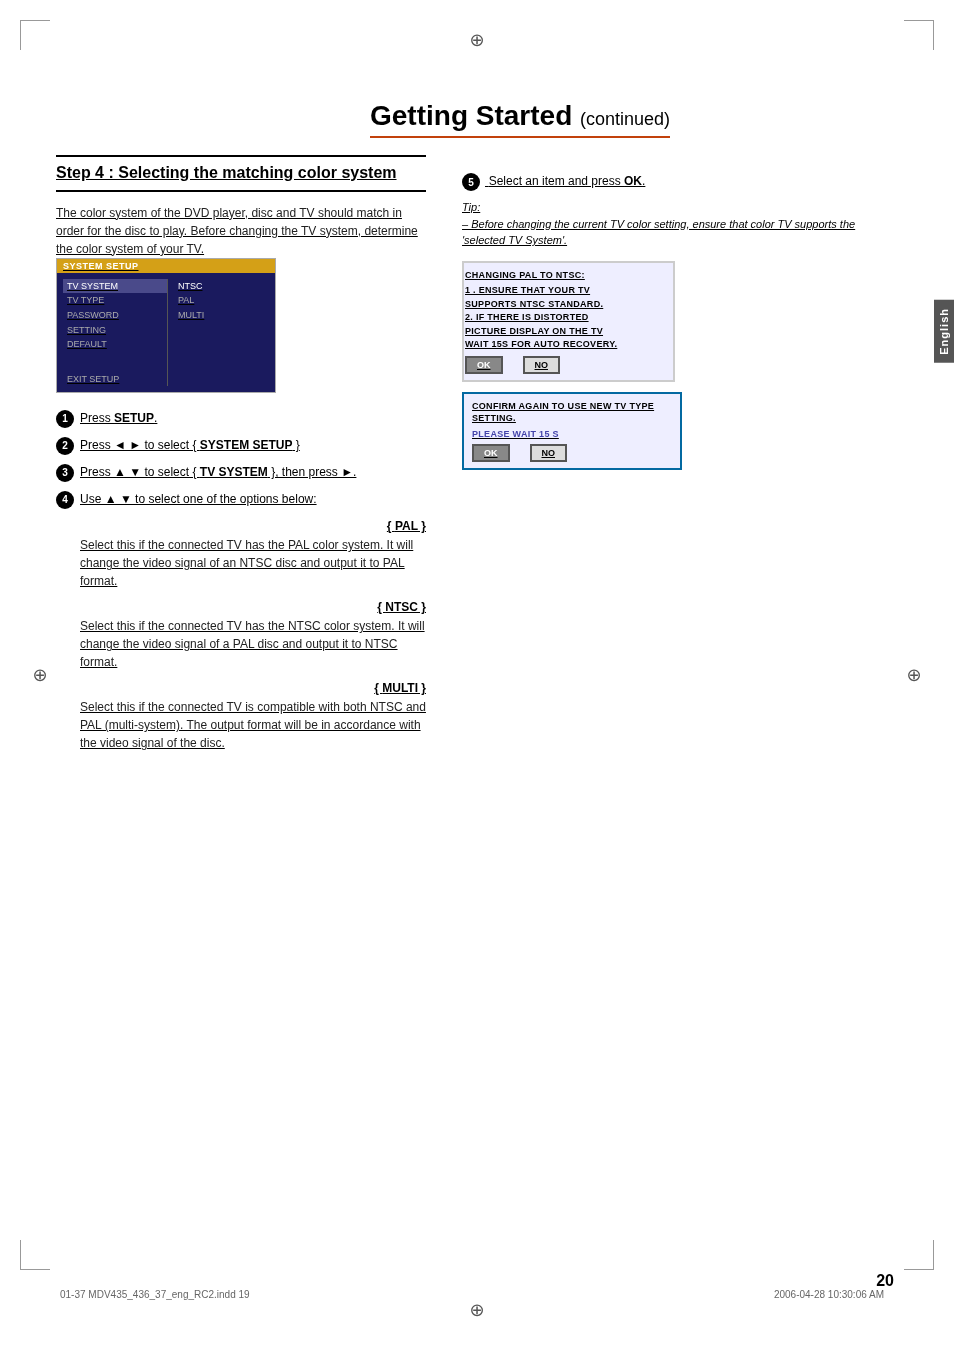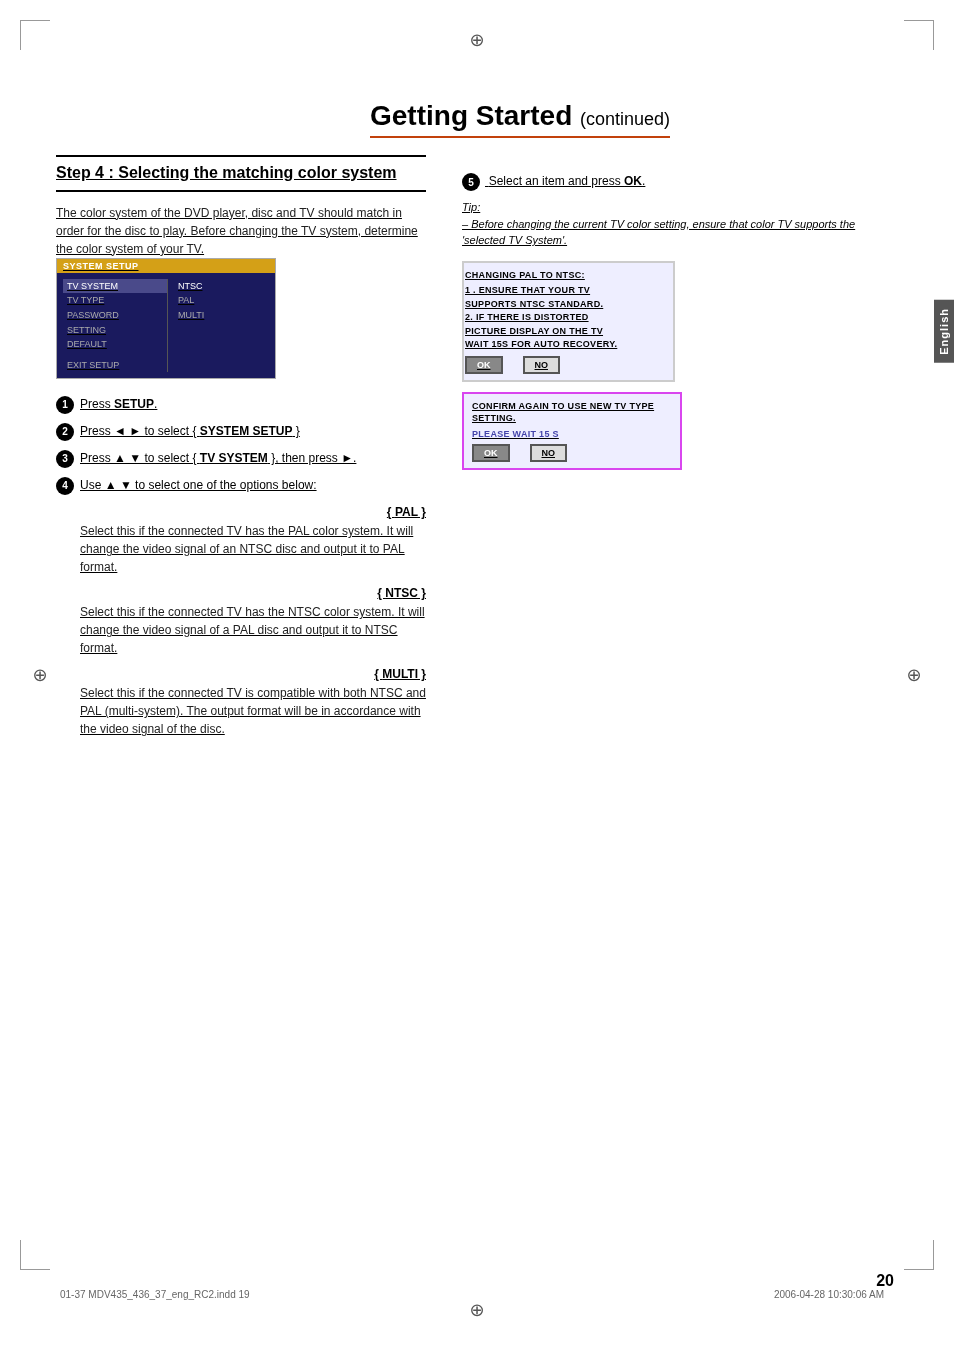--- a/index.html
+++ b/index.html
@@ -304,21 +304,21 @@
       background: #ddd;
       color: #000;
       cursor: pointer;
     }
     .dialog-btn.active {
       background: #888;
       color: #fff;
     }
 
     .dialog-box2 {
-      border: 2px solid #d946ef;
+      border: 2px solid #0369a1;
       background: #eef;
       margin-bottom: 10px;
       padding: 6px 8px;
       width: 220px;
       font-size: 9px;
       font-weight: bold;
       text-transform: uppercase;
       letter-spacing: 0.3px;
       line-height: 1.4;
       color: #000;
@@ -415,21 +415,21 @@
         <div class="menu-title-bar">
           <span>SYSTEM SETUP</span>
         </div>
         <div class="menu-items">
           <div class="menu-left">
             <div class="menu-item active">TV SYSTEM</div>
             <div class="menu-item">TV TYPE</div>
             <div class="menu-item">PASSWORD</div>
             <div class="menu-item">SETTING</div>
             <div class="menu-item">DEFAULT</div>
-            <div class="menu-item" style="margin-top:6px;">EXIT SETUP</div>
+            <div class="menu-item" style="margin-top:20px;">EXIT SETUP</div>
           </div>
           <div class="menu-divider"></div>
           <div class="menu-right">
             <div class="menu-right-item" style="color:#fff;">NTSC</div>
             <div class="menu-right-item">PAL</div>
             <div class="menu-right-item">MULTI</div>
           </div>
         </div>
       </div>
 

